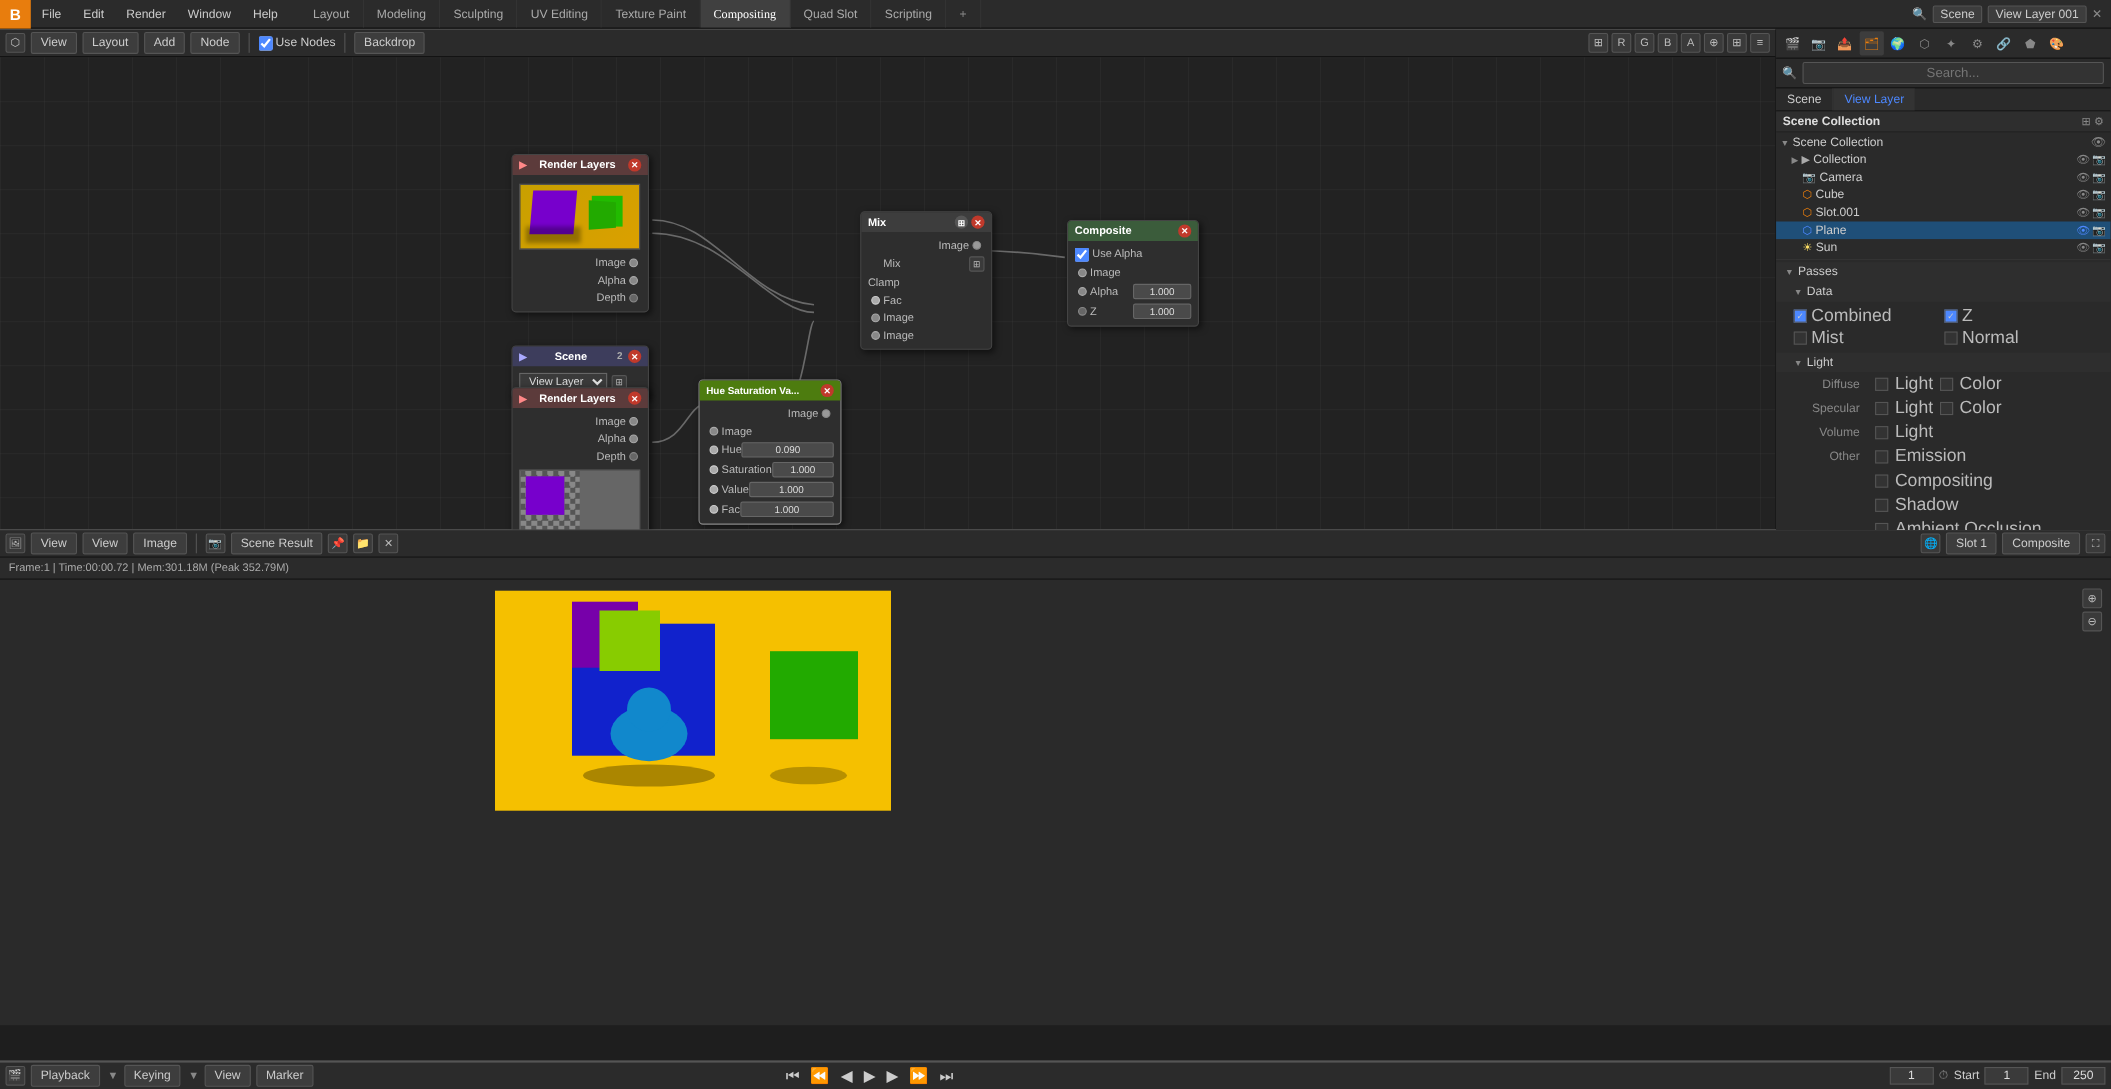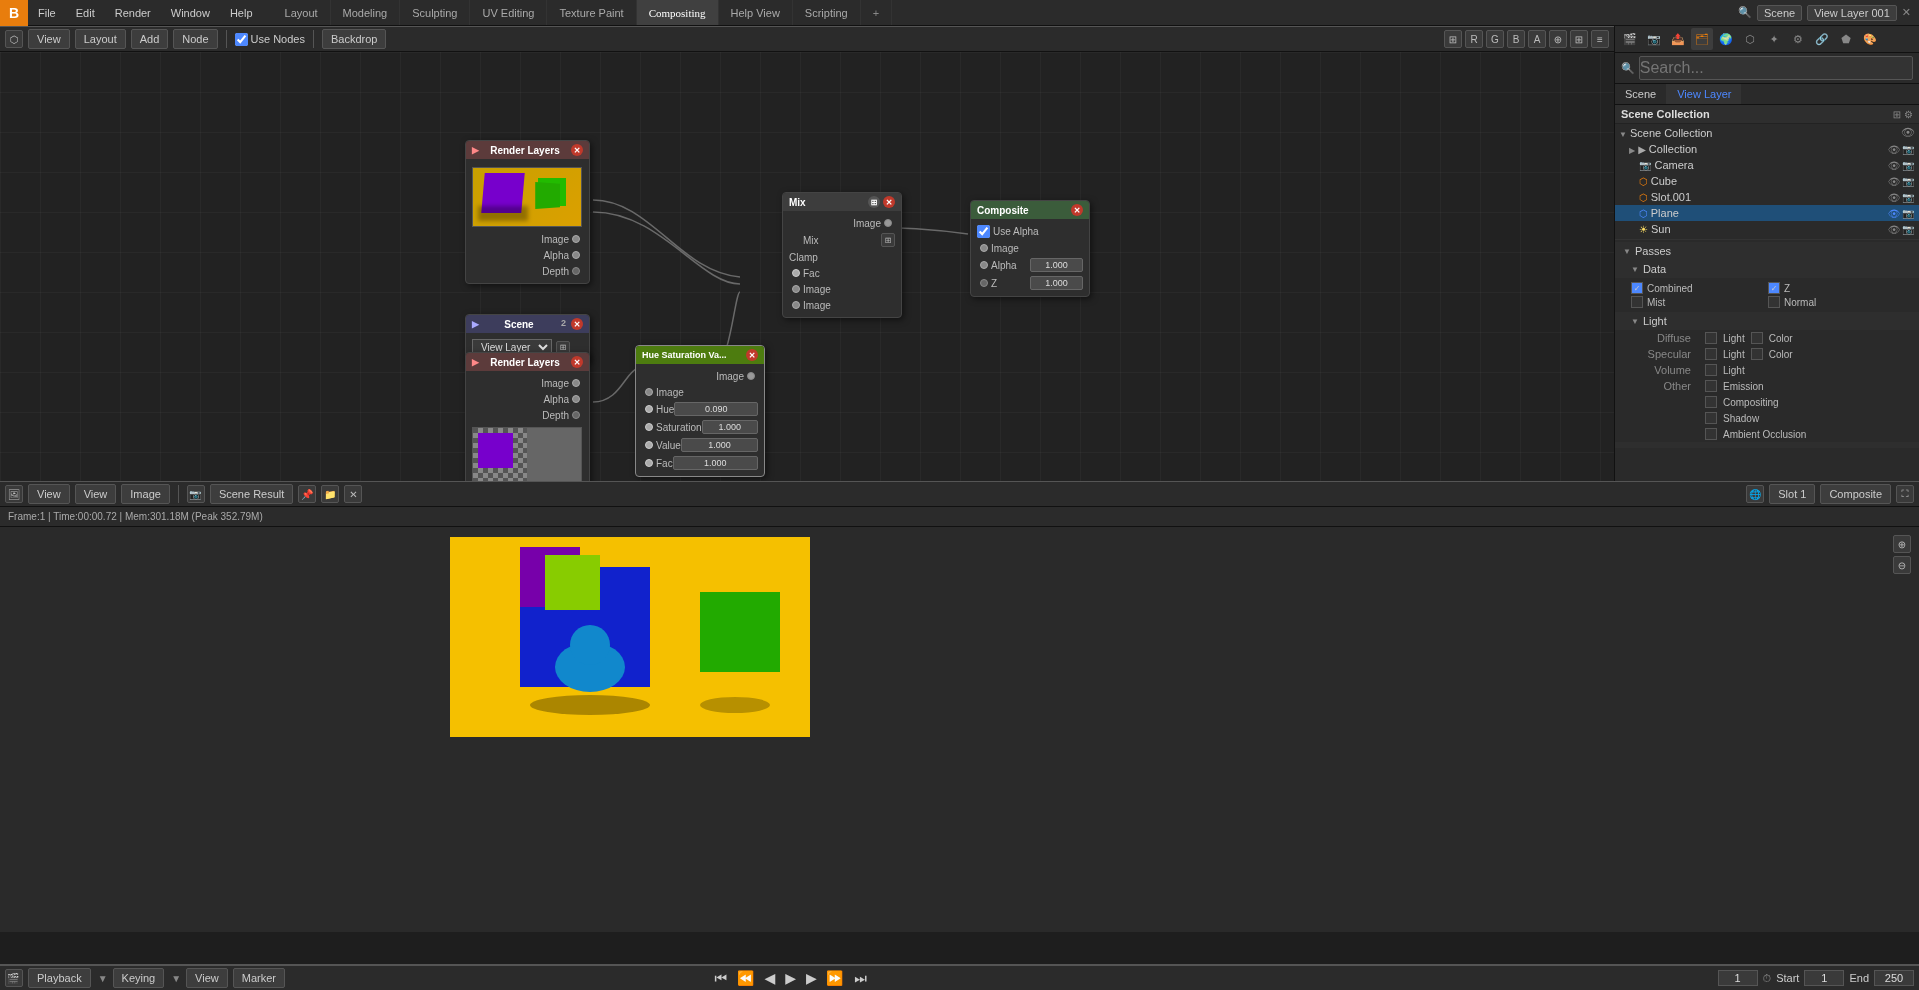--- a/index.html
+++ b/index.html
@@ -314,21 +314,21 @@
     .pass-check {
       width: 12px; height: 12px;
       border: 1px solid #555;
       background: #333;
       display: flex;
       align-items: center;
       justify-content: center;
       font-size: 8px;
     }
     .pass-check.checked { background: #4d88ff; }
-    .pass-label { font-size: 10px; color: #bbb; }
+    .pass-label { font-size: 16px; color: #bbb; }
 
     
     .pass-row-labeled {
       display: flex;
       align-items: center;
       padding: 2px 8px 2px 24px;
       gap: 6px;
     }
     .pass-category { color: #888; font-size: 11px; min-width: 60px; text-align: right; padding-right: 8px; }
 
@@ -459,21 +459,21 @@
     <div class="menu-item">Window</div>
     <div class="menu-item">Help</div>
   </div>
   <div class="workspace-tabs">
     <div class="workspace-tab">Layout</div>
     <div class="workspace-tab">Modeling</div>
     <div class="workspace-tab">Sculpting</div>
     <div class="workspace-tab">UV Editing</div>
     <div class="workspace-tab">Texture Paint</div>
     <div class="workspace-tab active">Compositing</div>
-    <div class="workspace-tab">Help View</div>
+    <div class="workspace-tab">Quad Slot</div>
     <div class="workspace-tab">Scripting</div>
     <div class="workspace-tab" style="color:#888;">+</div>
   </div>
   <div class="top-right">
     <span style="color:#888;">🔍</span>
     <button class="top-right-btn">Scene</button>
     <button class="top-right-btn">View Layer 001</button>
     <span style="color:#888; cursor:pointer;">✕</span>
   </div>
 </div>
@@ -729,21 +729,21 @@
       <div class="prop-icon" title="Object">⬡</div>
       <div class="prop-icon" title="Particles">✦</div>
       <div class="prop-icon" title="Physics">⚙</div>
       <div class="prop-icon" title="Constraints">🔗</div>
       <div class="prop-icon" title="Data">⬟</div>
       <div class="prop-icon" title="Material">🎨</div>
     </div>
 
     <div style="padding: 3px 6px; display:flex; align-items:center; gap:4px; border-bottom:1px solid #111;">
       <span style="color:#888;">🔍</span>
-      <input type="text" placeholder="Search..." style="flex: 1 1 0%; background: rgb(51, 51, 51); border: 1px solid rgb(85, 85, 85); color: rgb(204, 204, 204); font-size: 16px; padding: 2px 0; border-radius: 2px;">
+      <input type="text" placeholder="Search..." style="flex: 1 1 0%; background: rgb(51, 51, 51); border: 1px solid rgb(85, 85, 85); color: rgb(204, 204, 204); font-size: 12px; padding: 2px 0; border-radius: 2px; text-align: center;">
     </div>
 
     <div style="display:flex; border-bottom:1px solid #111;">
       <div style="padding:4px 10px; cursor:pointer; color:#ccc; border-right:1px solid #333;">Scene</div>
       <div style="padding:4px 10px; cursor:pointer; color:#4d88ff; background:#333;">View Layer</div>
     </div>
 
     <div>
       <div class="collection-header">
         <span class="collection-title">Scene Collection</span>

